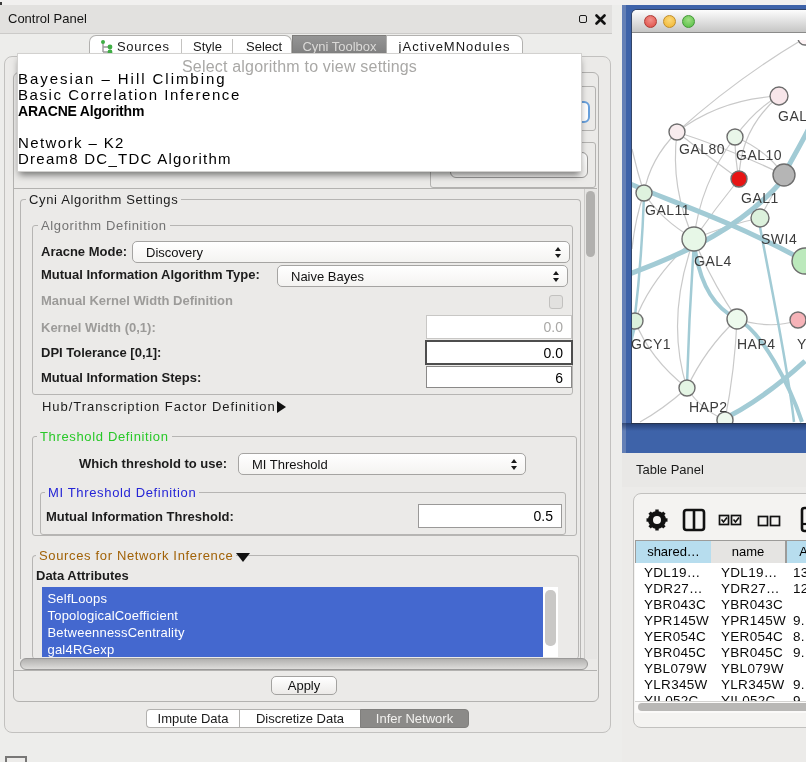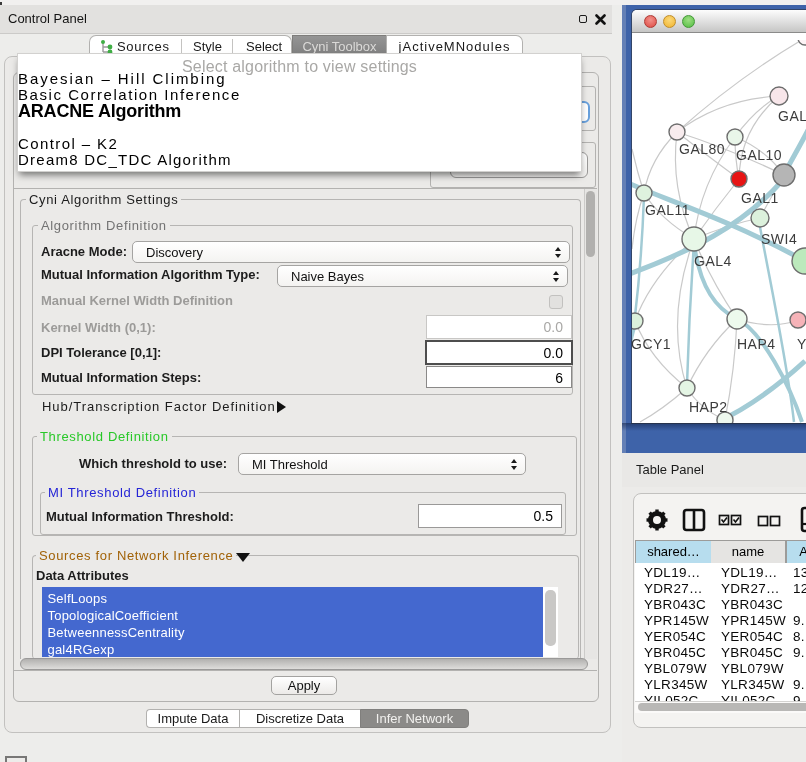--- a/index.html
+++ b/index.html
@@ -111,23 +111,23 @@
 <div class="tab" style="left:146px;top:709px;width:92px;height:17px;line-height:17px;border-radius:4px 0 0 4px;border-right:none">Impute Data</div>
 <div class="tab" style="left:239px;top:709px;width:120px;height:17px;line-height:17px">Discretize Data</div>
 <div class="tab" style="left:360px;top:709px;width:107px;height:17px;line-height:17px;border:1px solid #807f7d;background:#8b8a88;color:#f2f1ef;border-radius:0 4px 4px 0">Infer Network</div>
 <div class="ab" style="left:5px;top:756px;width:18px;height:10px;border:2px solid #787776;background:#edecea"></div>
 
 <div class="ab" style="left:17px;top:53px;width:563px;height:117px;background:#fff;border:1px solid #d2d1cf;box-shadow:0 5px 7px -2px rgba(0,0,0,0.5);outline:0">
   <div style="position:absolute;left:0;top:4px;width:100%;text-align:center;font-size:16px;letter-spacing:0.2px;color:#a9a8a6">Select algorithm to view settings</div>
   <div style="position:absolute;left:0;top:17px;font-size:15px;line-height:16px;color:#000;white-space:nowrap">
     <span style="letter-spacing:1.95px">Bayesian – Hill Climbing</span><br>
     <span style="letter-spacing:1.55px">Basic Correlation Inference</span><br>
-    <b style="font-size:18px;letter-spacing:-0.2px">ARACNE Algorithm</b><br>
+    <b style="font-size:14px;letter-spacing:-0.2px">ARACNE Algorithm</b><br>
     <br>
-    <span style="letter-spacing:1.4px">Control – K2</span><br>
+    <span style="letter-spacing:1.4px">Network – K2</span><br>
     <span style="letter-spacing:1.25px">Dream8 DC_TDC Algorithm</span></div>
 </div>
 
 <div class="ab" style="left:622px;top:5px;width:184px;height:448px;background:#3e63a9"></div>
 <div class="ab" style="left:622px;top:5px;width:4px;height:448px;background:#6480b6"></div>
 <div class="ab" style="left:622px;top:423px;width:184px;height:8px;background:linear-gradient(rgba(15,30,65,0.55),rgba(15,30,65,0))"></div>
 
 <div class="ab" style="left:632px;top:10px;width:174px;height:413px;border-radius:5px 0 0 0;overflow:hidden;background:#fff;box-shadow:0 0 0 1px rgba(40,40,40,0.5)">
   <div style="position:absolute;left:0;top:0;width:174px;height:22px;background:linear-gradient(#fdfdfd,#c6c6c5);border-bottom:1px solid #8b8b8a"></div>
   <div style="position:absolute;left:12px;top:5px;width:13px;height:13px;border-radius:50%;background:radial-gradient(circle at 50% 35%,#f2918b,#dd4a42);border:1px solid #ad3b35;box-sizing:border-box"></div>

